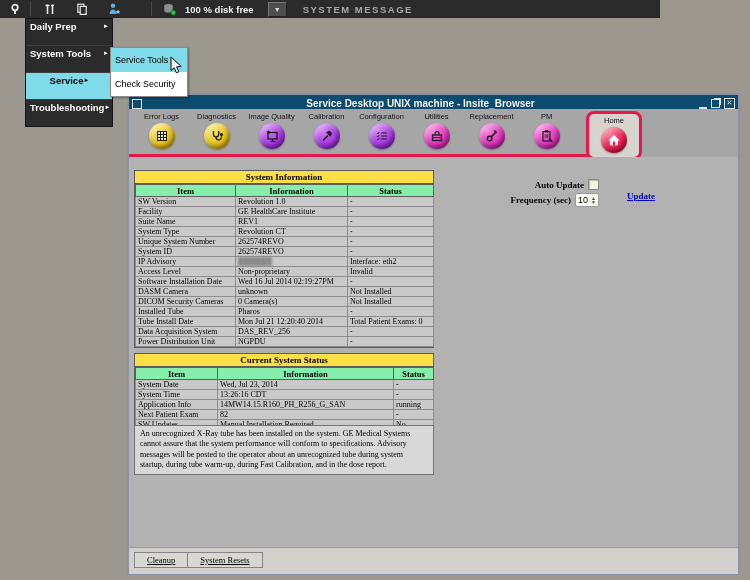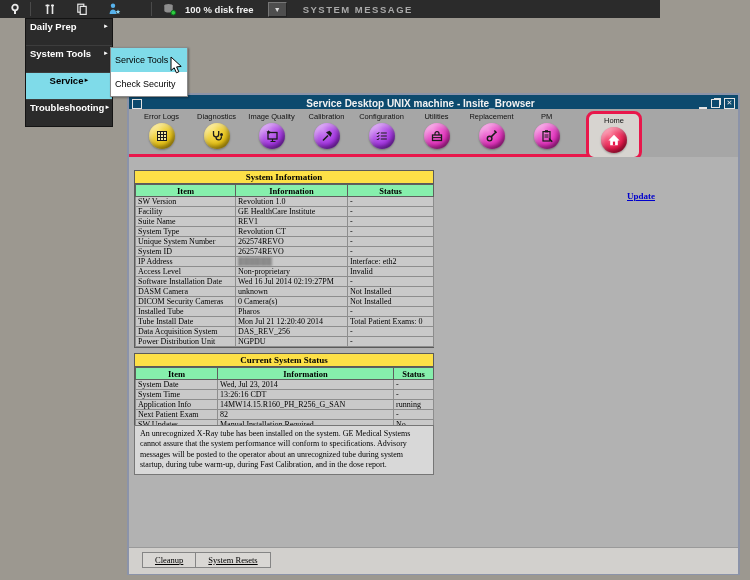--- a/index.html
+++ b/index.html
@@ -64,21 +64,21 @@
 
   .au-panel{position:absolute;left:330px;top:22px;width:140px;text-align:right;font-family:"Liberation Serif",serif;font-weight:bold;font-size:9px;color:#000;}
   .au-row{display:flex;justify-content:flex-end;align-items:center;margin-bottom:3px;}
   .checkbox{display:inline-block;width:9px;height:9px;background:#f6f3e8;border:1px solid #8a8a8a;margin-left:4px;box-shadow:inset 1px 1px 1px rgba(0,0,0,.25);}
   .spinner{display:inline-flex;align-items:center;margin-left:4px;background:#fdfcf4;border:1px solid #9a9a9a;border-radius:2px;height:12px;padding:0 2px;font-weight:normal;font-family:"Liberation Sans",sans-serif;font-size:9px;}
   .spin-arrows{display:flex;flex-direction:column;font-size:5px;line-height:4px;color:#444;margin-left:3px;}
   .update-link{position:absolute;left:498px;top:34px;font-family:"Liberation Serif",serif;font-weight:bold;font-size:9px;color:#0000cc;text-decoration:underline;cursor:pointer;}
 
   
   .footer{position:absolute;left:0;top:452px;width:100%;height:26px;background:#d2d0cd;border-top:1px solid #9a9a9a;}
-  .btn-group{position:absolute;left:5px;top:4px;display:inline-flex;border:1px solid #858585;background:#d9d7d4;margin-left:8px;}
+  .btn-group{position:absolute;left:5px;top:4px;display:inline-flex;border:1px solid #858585;background:#d9d7d4;}
   .ftr-btn{font-family:"Liberation Serif",serif;font-size:8.5px;color:#000;text-decoration:underline;padding:2px 12px;white-space:nowrap;cursor:pointer;}
   .ftr-btn + .ftr-btn{border-left:1px solid #858585;}
 
   svg{display:block;}
 </style>
 </head>
 <body>
 
 <div class="menubar">
   <span class="mb-icon" style="margin-left:4px;">
@@ -315,21 +315,21 @@
     <td>-</td>
   </tr>
 
   <tr>
     <td>System ID</td>
     <td>262574REVO</td>
     <td>-</td>
   </tr>
 
   <tr>
-    <td>IP Address</td>
+    <td>IP Advisory</td>
     <td>██████</td>
     <td>Interface: eth2</td>
   </tr>
 
   <tr>
     <td>Access Level</td>
     <td>Non-proprietary</td>
     <td>Invalid</td>
   </tr>
 
@@ -423,20 +423,36 @@
     <td>SW Updates</td>
     <td>Manual Installation Required</td>
     <td>No</td>
   </tr>
 </tbody>
       </table>
     </div>
 
     <div class="warning">An unrecognized X-Ray tube has been installed on the system. GE Medical Systems cannot assure that the system performance will conform to specifications. Advisory messages will be posted to the operator about an unrecognized tube during system startup, during tube warm-up, during Fast Calibration, and in the dose report.</div>
 
+    <div class="au-panel">
+      <div class="au-row">
+        <span>Auto Update</span>
+        <span class="checkbox"></span>
+      </div>
+      <div class="au-row">
+        <span>Frequency (sec)</span>
+        <span class="spinner">
+          <span>10</span>
+          <span class="spin-arrows">
+              <span>▲</span>
+              <span>▼</span>
+            </span>
+        </span>
+      </div>
+    </div>
     <span class="update-link">Update</span>
   </div>
 
   <div class="footer">
     <span class="btn-group">
       <span class="ftr-btn">Cleanup</span>
       <span class="ftr-btn">System Resets</span>
     </span>
   </div>
 </div>

